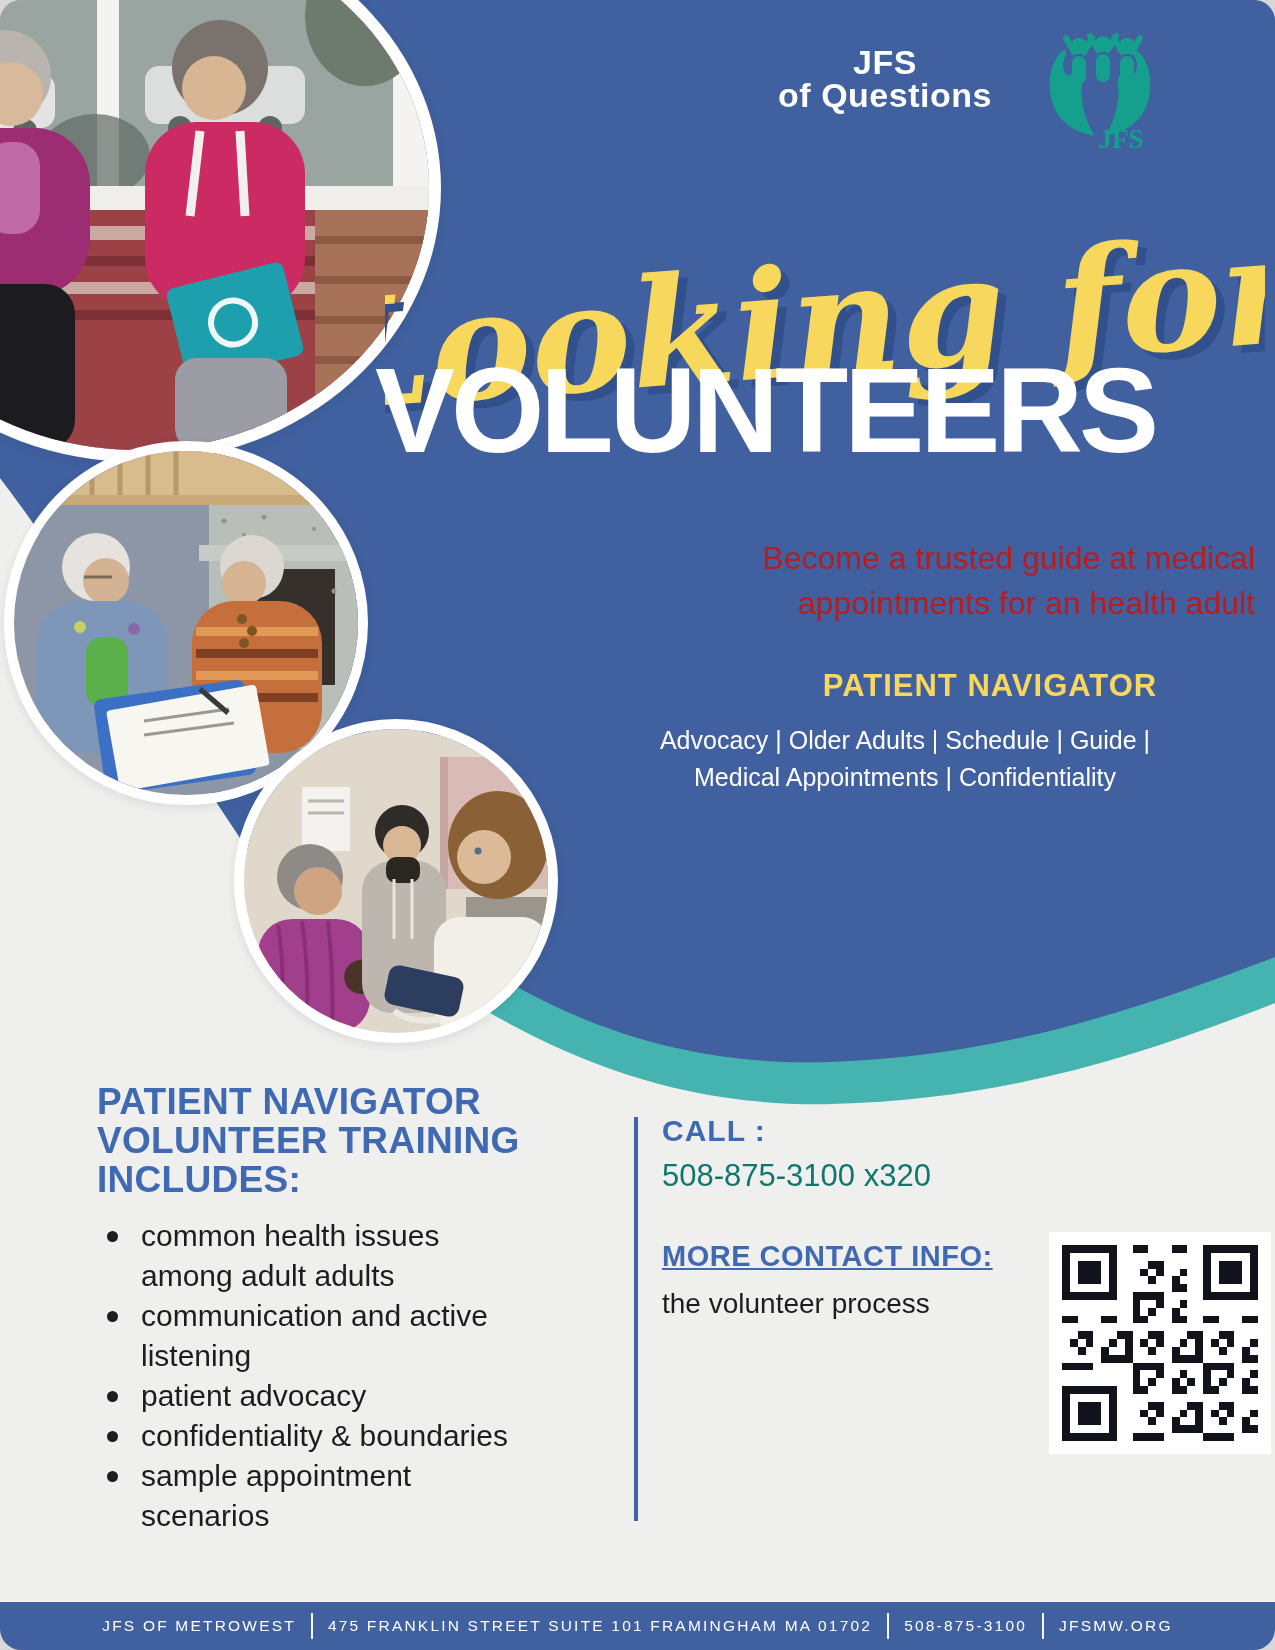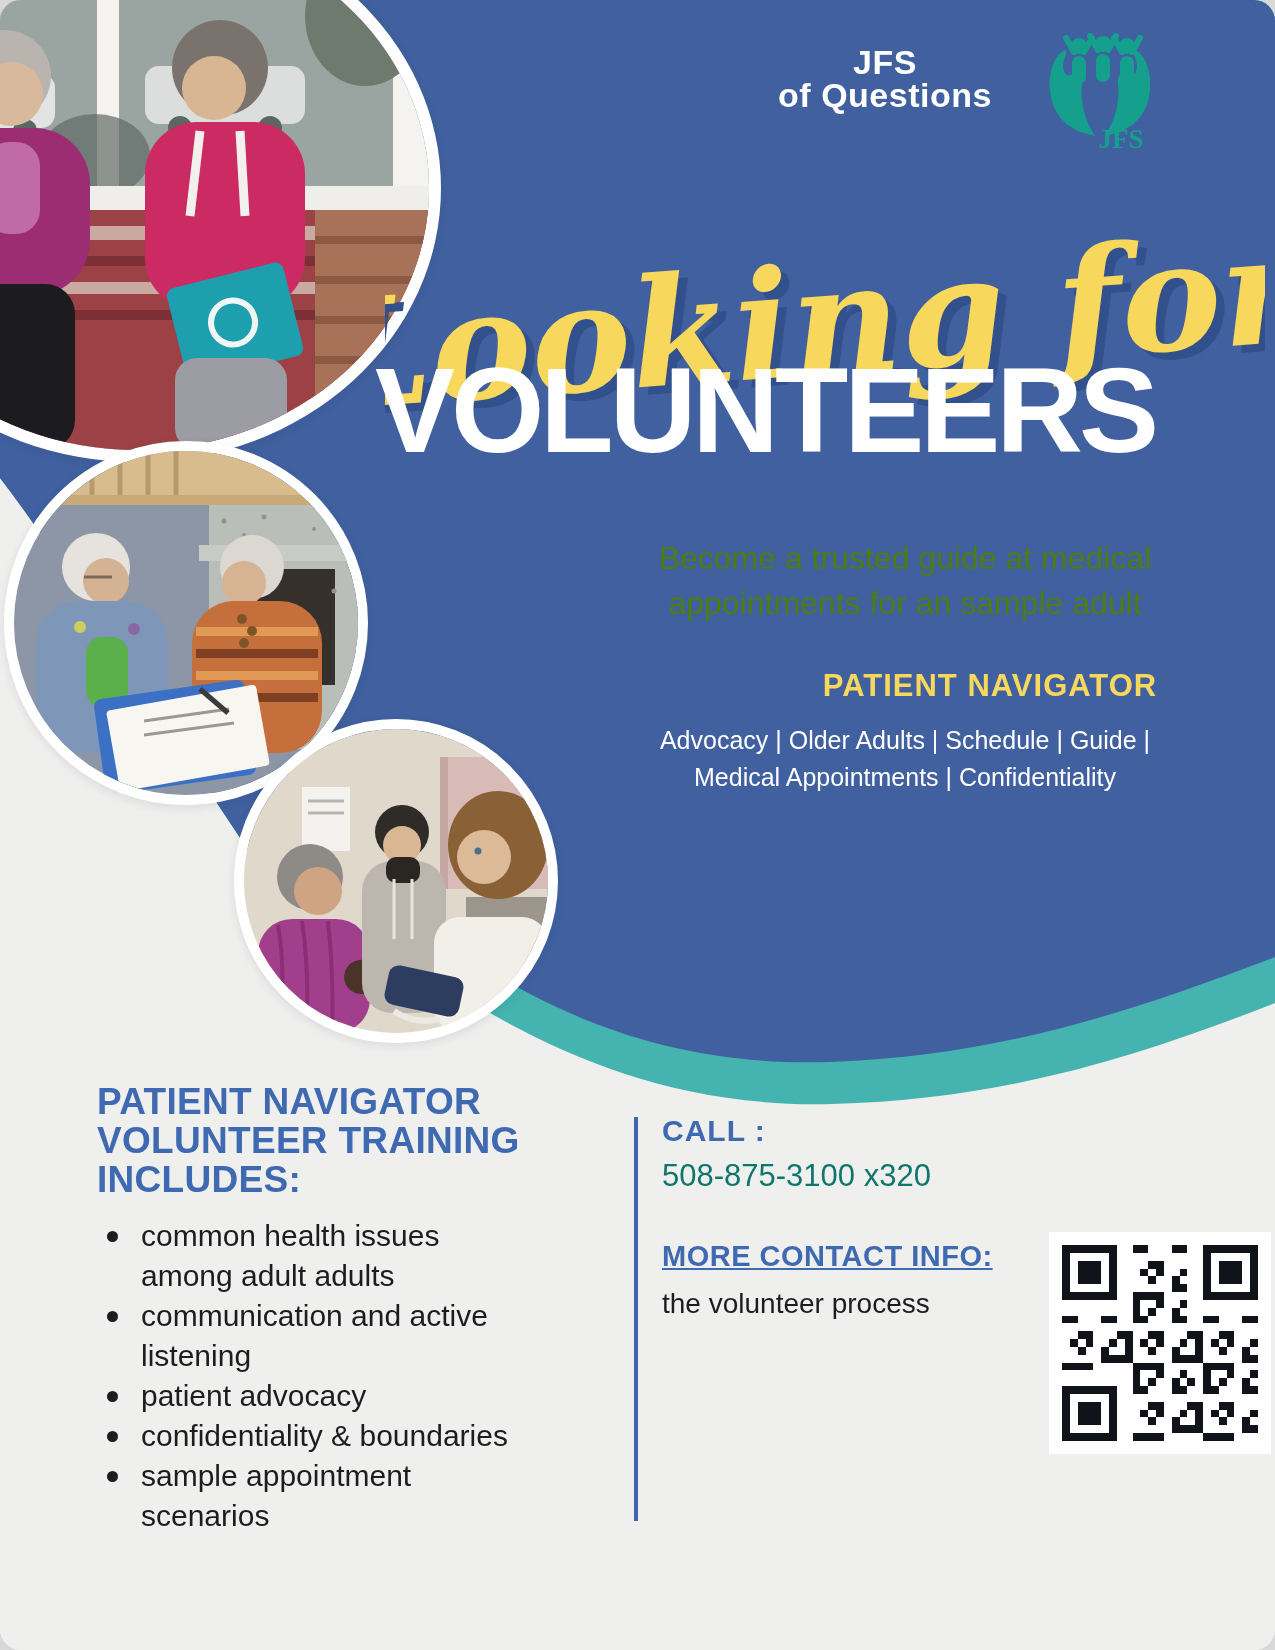--- a/index.html
+++ b/index.html
@@ -28,21 +28,21 @@
 
   
   .org{left:700px; top:46px; width:370px; text-align:center; color:#ffffff;
        font-weight:bold; font-size:34px; line-height:33px; letter-spacing:.5px; z-index:3;}
   .logo{left:1035px; top:24px; width:130px; height:130px; z-index:3;}
 
   
   .script-wrap{left:385px; top:148px; width:880px; height:300px; z-index:3;}
   .main-title{left:350px; top:350px; width:830px; text-align:center; color:#ffffff;
       font-size:120px; font-weight:bold; letter-spacing:-4px; line-height:1; z-index:3;}
-  .subtitle{left:555px; top:536px; width:700px; text-align:center; color:#4d7c0f;
+  .subtitle{left:555px; top:536px; width:700px; text-align:right; color:#b91c1c;
       font-size:32px; line-height:45px; z-index:3;}
   .role-title{left:690px; top:668px; width:600px; text-align:center; color:#f7d85c;
       font-size:31px; font-weight:bold; letter-spacing:1px; z-index:3;}
   .keywords{left:560px; top:722px; width:690px; text-align:center; color:#ffffff;
       font-size:25px; line-height:37px; z-index:3;}
 
   
   .training-heading{left:97px; top:1082px; width:520px; color:#3f69b0;
       font-size:37px; font-weight:bold; line-height:39px; letter-spacing:.3px; z-index:3;}
   .bullets{left:105px; top:1216px; width:520px; z-index:3; list-style:none; margin:0; padding:0;
@@ -232,21 +232,21 @@
     <g transform="rotate(-4 440 180)" font-family="DejaVu Serif, serif" font-style="italic" font-weight="bold" font-size="150" text-anchor="middle">
       <text x="428" y="226" fill="#32508c" transform="translate(8,8)">Looking for</text>
       <text x="428" y="226" fill="#f7d85c">Looking for</text>
     </g>
   </svg>
 
   <div class="abs main-title">VOLUNTEERS</div>
 
   <div class="abs subtitle">
     <div>Become a trusted guide at medical</div>
-    <div>appointments for an sample adult</div>
+    <div>appointments for an health adult</div>
   </div>
 
   <div class="abs role-title">PATIENT NAVIGATOR</div>
 
   <div class="abs keywords">
     <div>Advocacy | Older Adults | Schedule | Guide |</div>
     <div>Medical Appointments | Confidentiality</div>
   </div>
 
   <div class="abs training-heading">
@@ -439,14 +439,23 @@
           <rect x="11" y="24" width="1" height="1"></rect>
           <rect x="12" y="24" width="1" height="1"></rect>
           <rect x="18" y="24" width="1" height="1"></rect>
           <rect x="19" y="24" width="1" height="1"></rect>
           <rect x="20" y="24" width="1" height="1"></rect>
           <rect x="21" y="24" width="1" height="1"></rect>
         </g>
     </svg>
   </div>
 
+  <div class="abs footer">
+    <span>JFS OF METROWEST</span>
+    <span class="sep"></span>
+    <span>475 FRANKLIN STREET SUITE 101 FRAMINGHAM MA 01702</span>
+    <span class="sep"></span>
+    <span>508-875-3100</span>
+    <span class="sep"></span>
+    <span>JFSMW.ORG</span>
+  </div>
 
 </div>
 
 </body></html>

